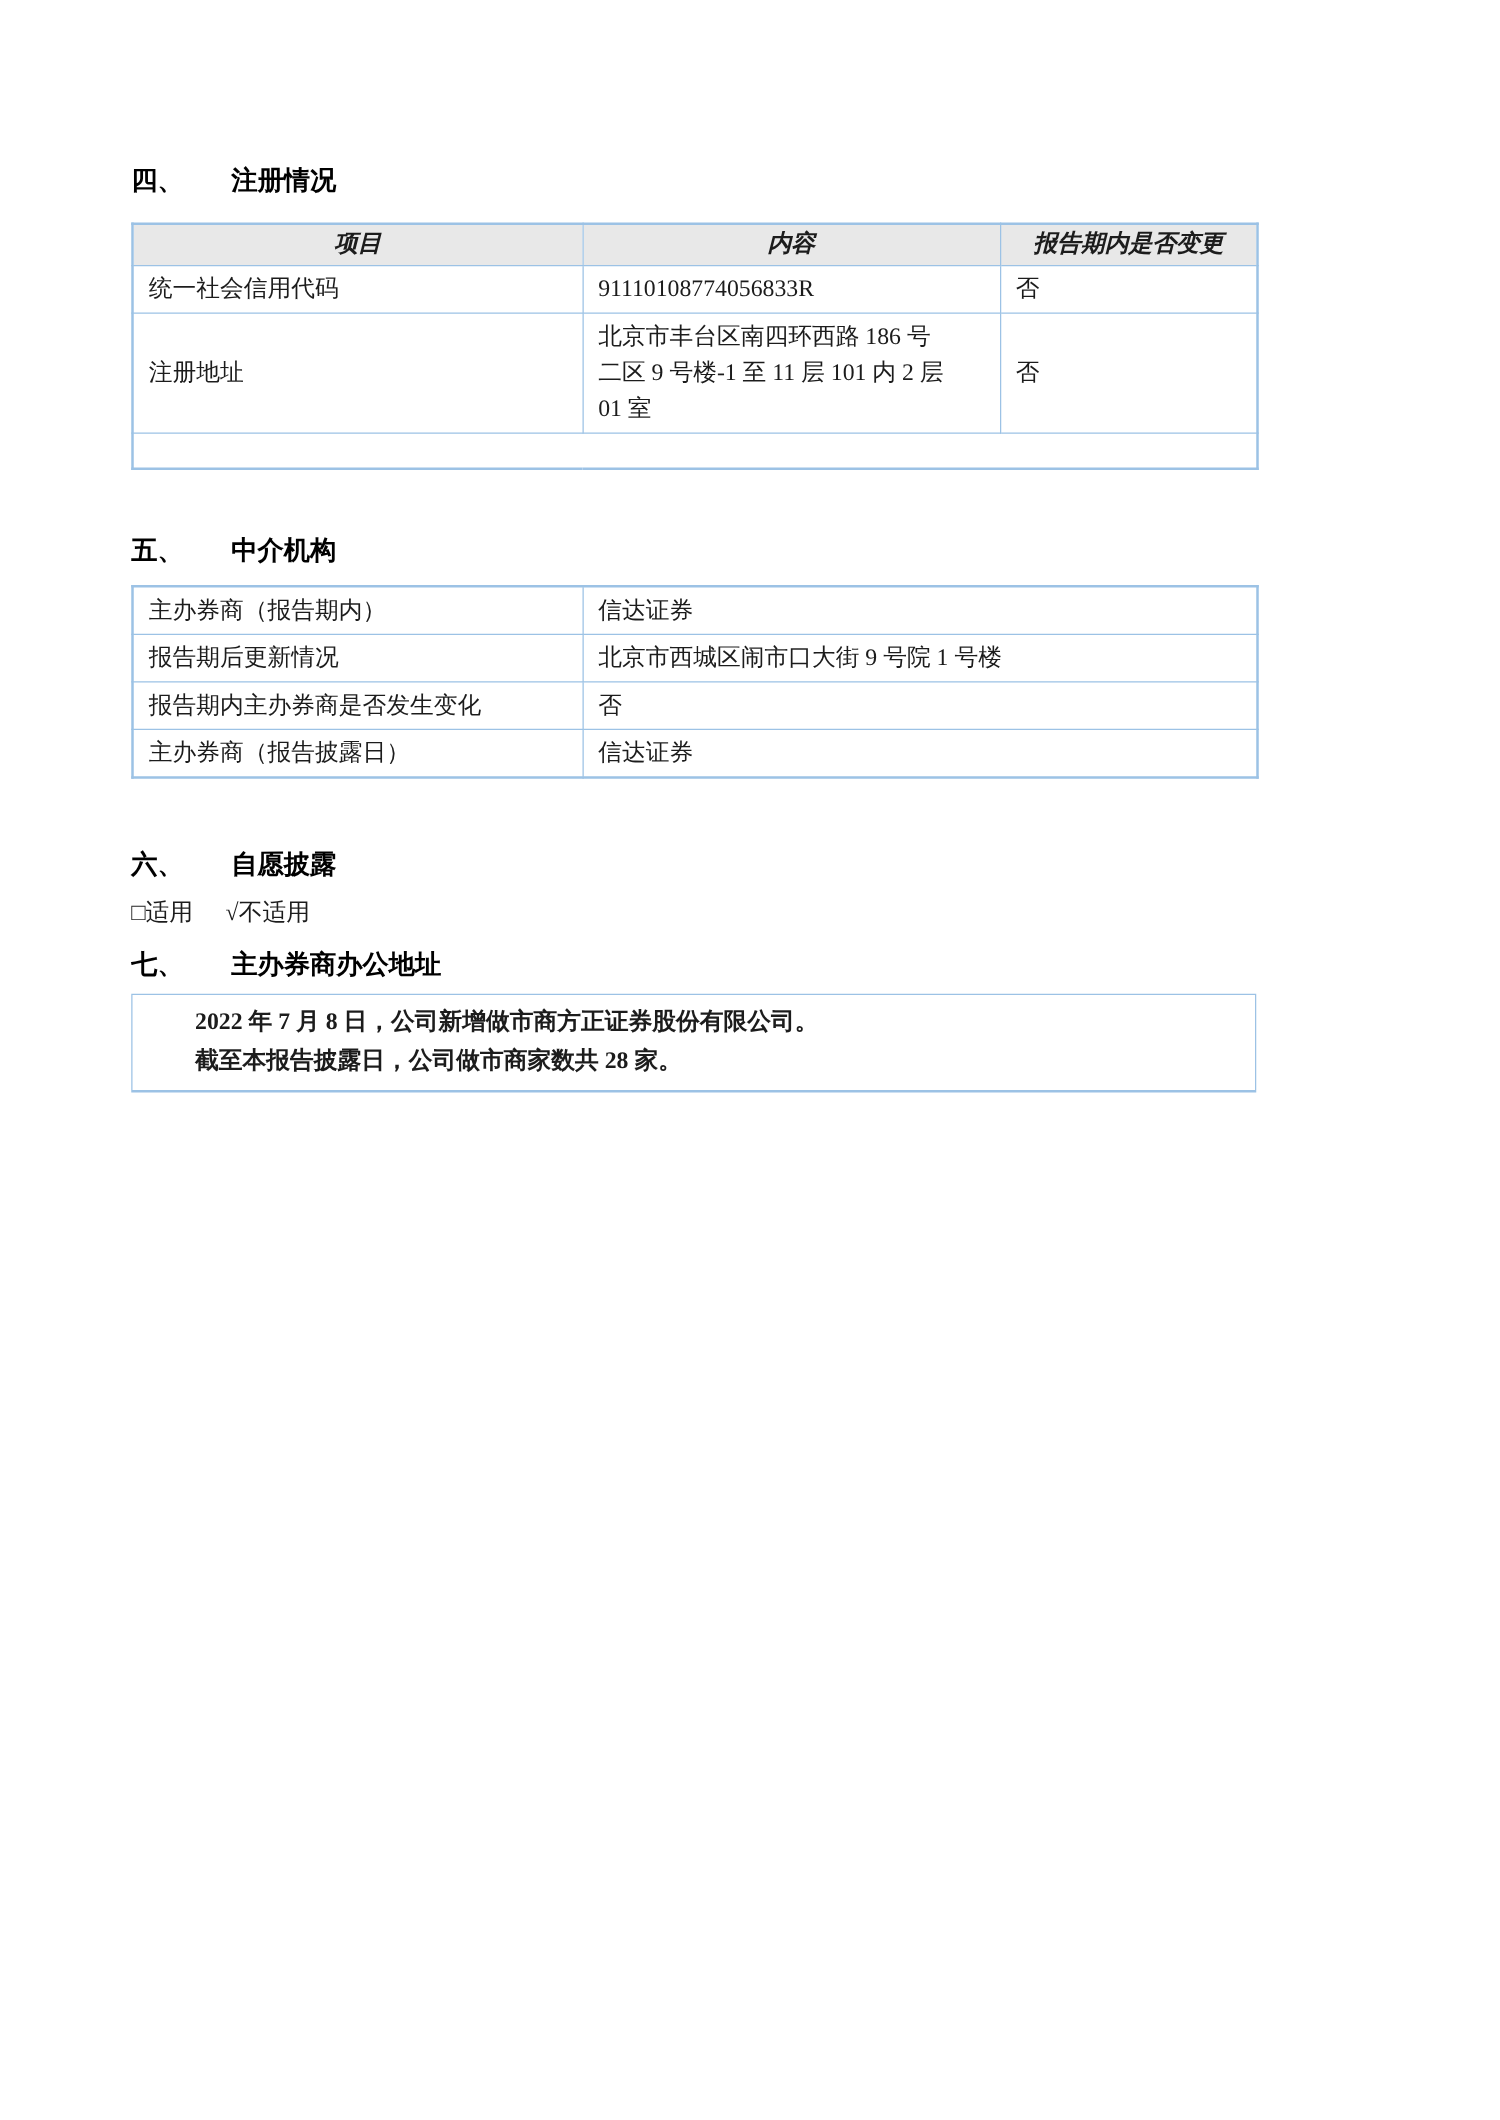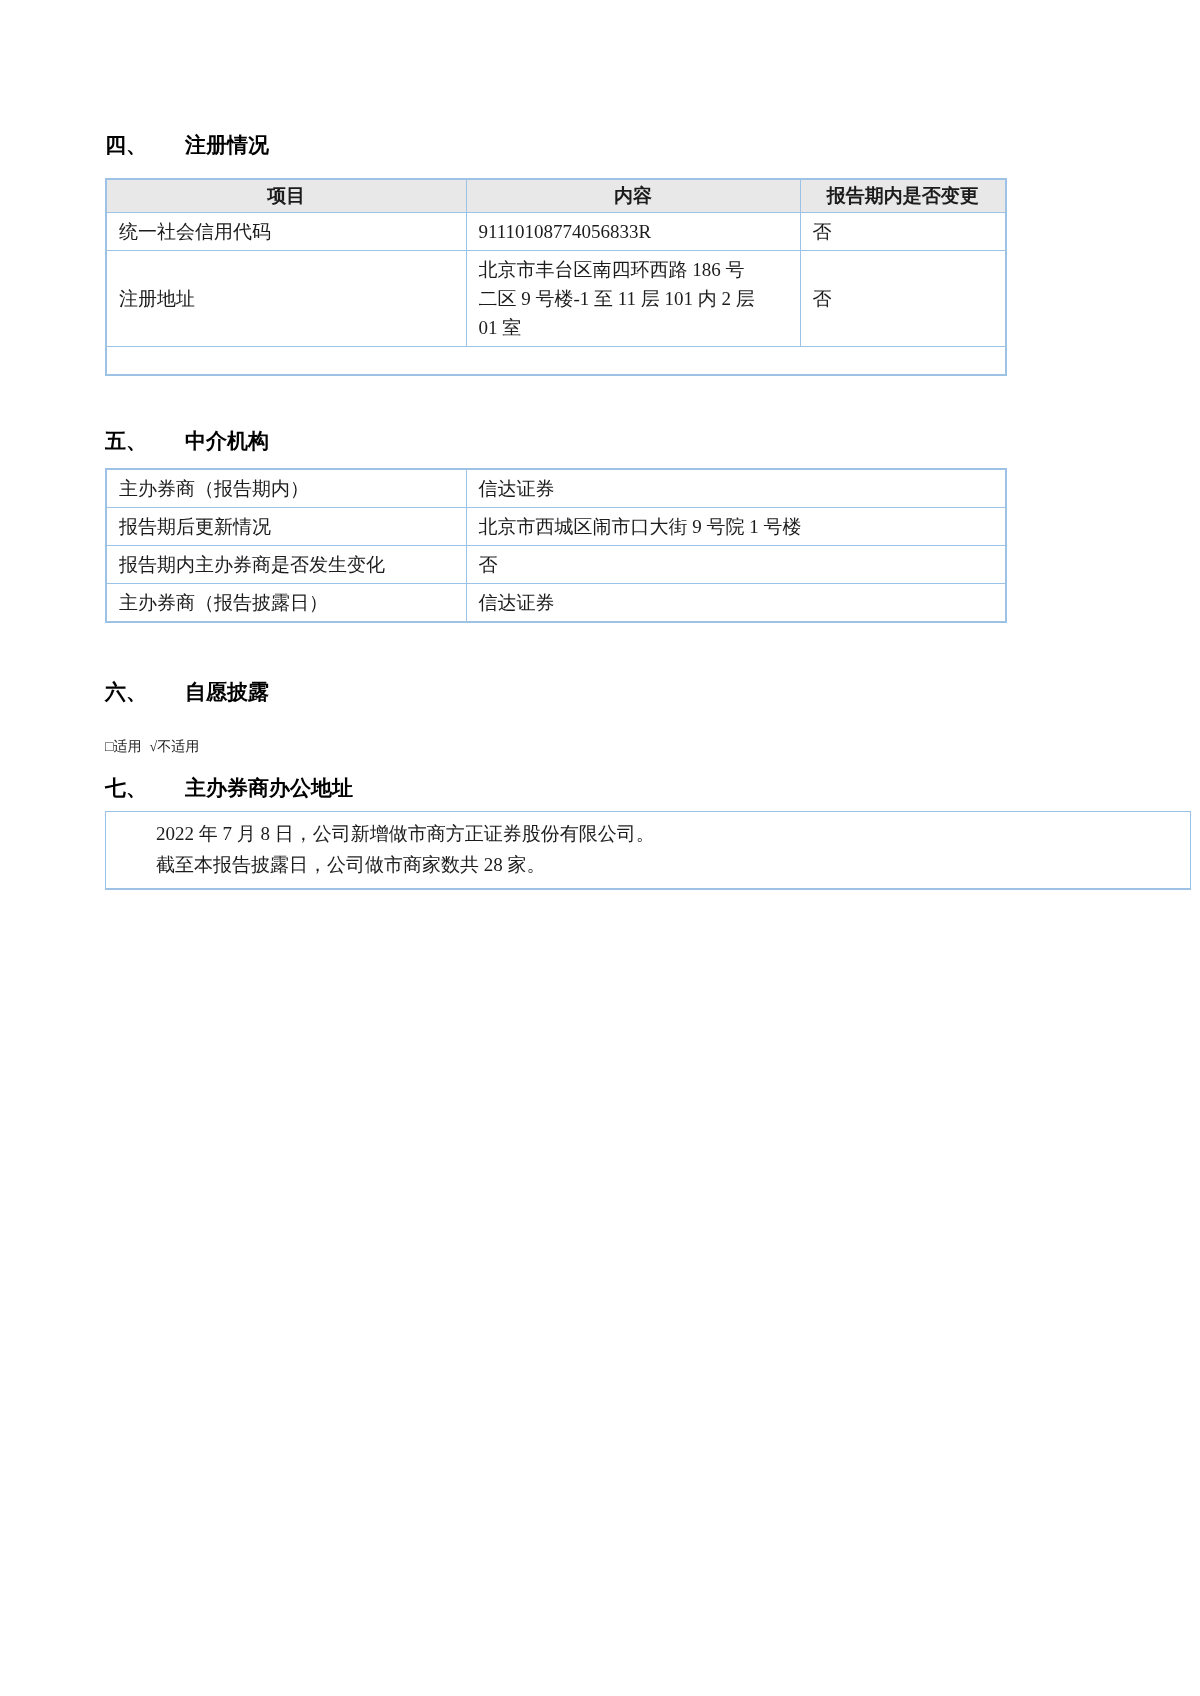--- a/index.html
+++ b/index.html
@@ -45,45 +45,47 @@
     white-space: pre-line;
     overflow: hidden;
   }
   table.doc-table { border: 2px solid #9cc2e5; }
   table.doc-table th {
     background: #e8e8e8;
     text-align: center;
     font-weight: bold;
     height: 32px;
     line-height: 24px;
+    font-style: italic;
   }
   .t1 { margin-top: 20px; }
   .t1 td { height: 31px; }
   .t1 td.addr { height: 88px; }
   .t1 td.num-right { text-align: right; }
   .t1 td.empty-row { height: 28px; }
   .t2 { margin-top: 14px; border-radius: 20px; }
   .t2 td { height: 30px; }
   .s5 { margin-top: 52px; }
   .s6 { margin-top: 56px; }
   .s7 { margin-top: 16px; }
   .option-line {
-    margin-top: 30px;
-    font-size: 14px;
+    margin-top: 14px;
+    font-size: 19px;
     line-height: 24px;
     display: flex;
-    gap: 8px;
+    gap: 26px;
   }
   .update-box {
     margin-top: 10px;
-    width: 1086px;
+    width: 900px;
     border: 1px solid #9cc2e5;
     border-bottom-width: 2px;
     padding: 6px 12px 8px 12px;
     font-size: 19px;
+    font-weight: bold;
   }
   .update-box p {
     text-indent: 38px;
     line-height: 31px;
   }
 </style>
 </head>
 <body>
 
 <div class="page">

